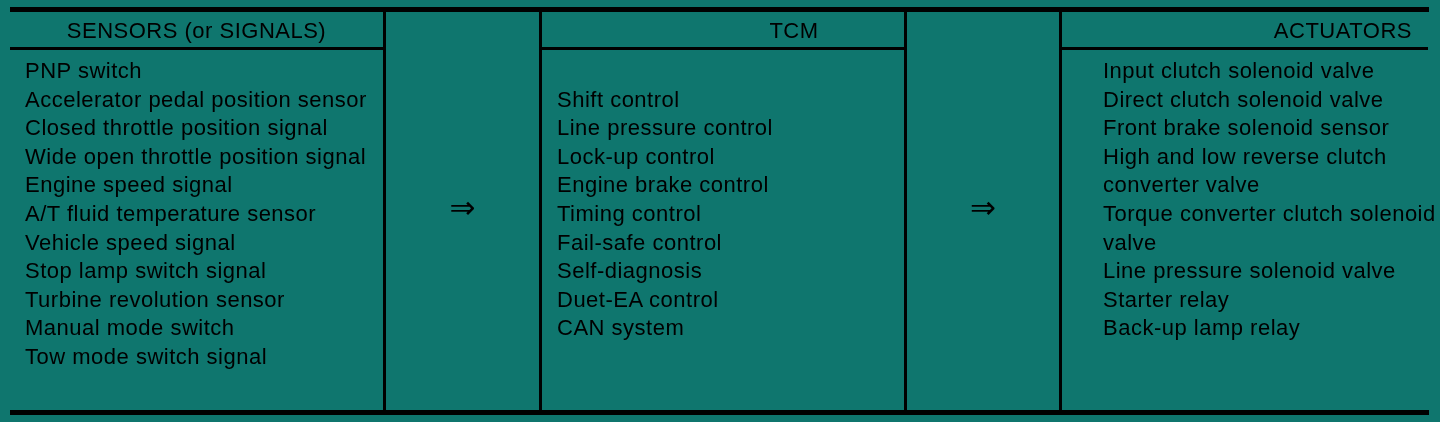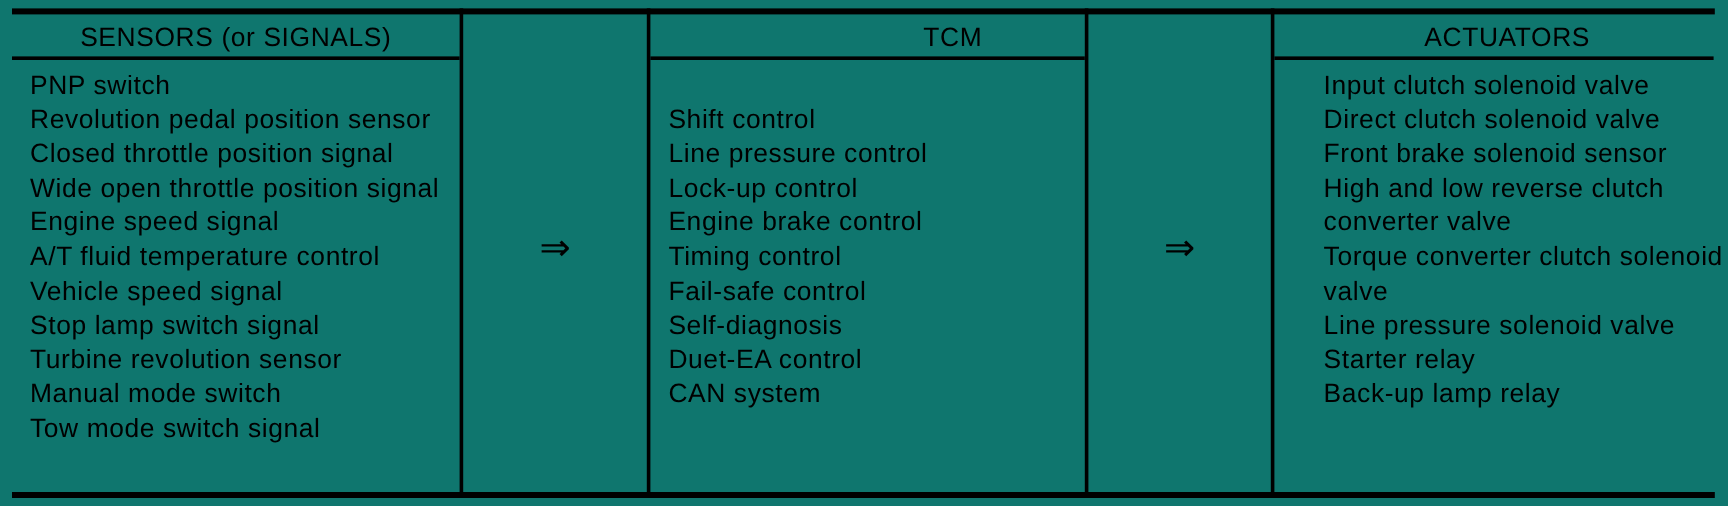--- a/index.html
+++ b/index.html
@@ -50,21 +50,21 @@
   .col-header {
     position: absolute;
     top: 15px;
     height: 32px;
     line-height: 32px;
     text-align: center;
     white-space: nowrap;
   }
   .col-header-1 { left: 10px;   width: 373px; }
   .col-header-2 { left: 542px;  width: 432px; margin-left: 36px; }
-  .col-header-3 { left: 1073px; width: 366px; }
+  .col-header-3 { left: 1046px; width: 366px; text-align: right; }
   .col-list {
     position: absolute;
     line-height: 28.6px;
   }
   .col-list-sensors   { left: 25px;   top: 57px;   width: 356px; }
   .col-list-tcm       { left: 557px;  top: 85.6px; width: 345px; }
   .col-list-actuators { left: 1075px; top: 57px;   width: 352px; margin-left: 28px; }
   .item { display: block; }
   .line { display: block; white-space: nowrap; }
   .arrow {
@@ -99,33 +99,33 @@
 
   <div class="col-header col-header-1">SENSORS (or SIGNALS)</div>
   <div class="col-header col-header-2">TCM</div>
   <div class="col-header col-header-3">ACTUATORS</div>
 
   <div class="col-list col-list-sensors">
       <div class="item">
         <div class="line">PNP switch</div>
       </div>
       <div class="item">
-        <div class="line">Revolution pedal position sensor</div>
+        <div class="line">Accelerator pedal position sensor</div>
       </div>
       <div class="item">
         <div class="line">Closed throttle position signal</div>
       </div>
       <div class="item">
         <div class="line">Wide open throttle position signal</div>
       </div>
       <div class="item">
         <div class="line">Engine speed signal</div>
       </div>
       <div class="item">
-        <div class="line">A/T fluid temperature control</div>
+        <div class="line">A/T fluid temperature sensor</div>
       </div>
       <div class="item">
         <div class="line">Vehicle speed signal</div>
       </div>
       <div class="item">
         <div class="line">Stop lamp switch signal</div>
       </div>
       <div class="item">
         <div class="line">Turbine revolution sensor</div>
       </div>

